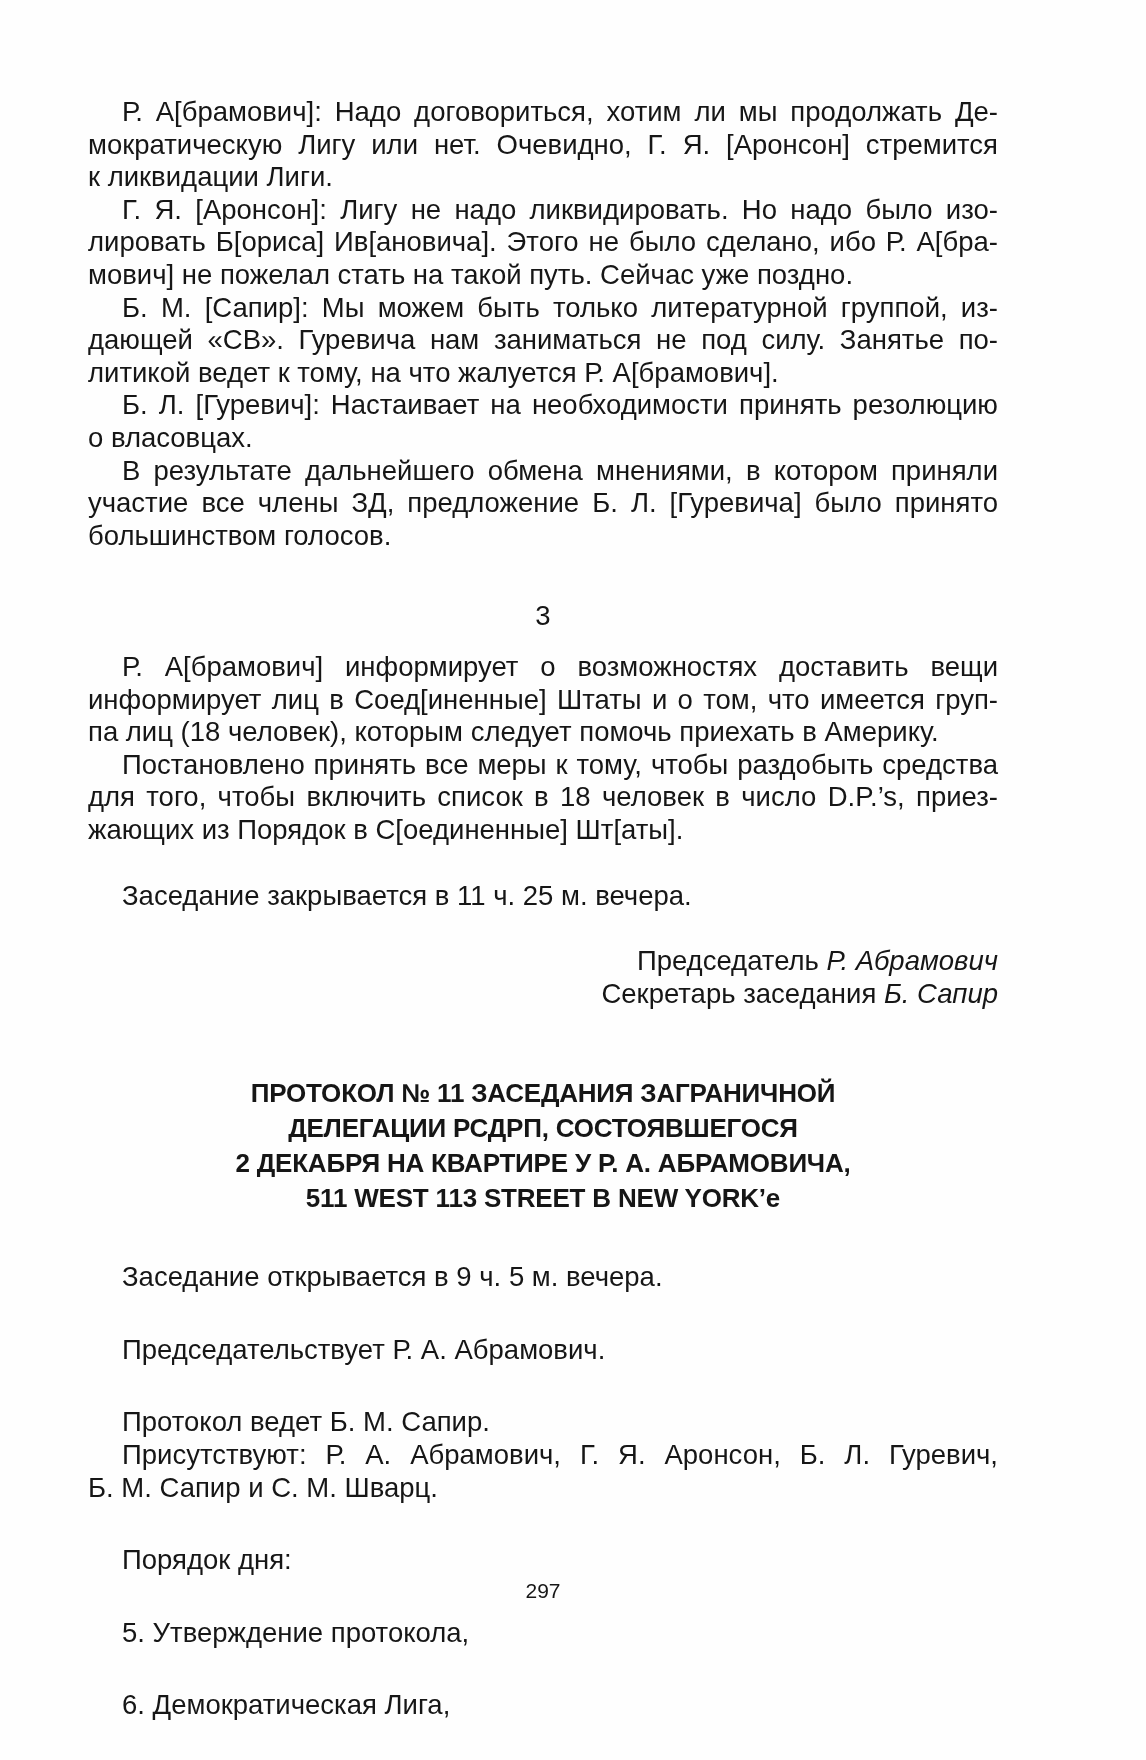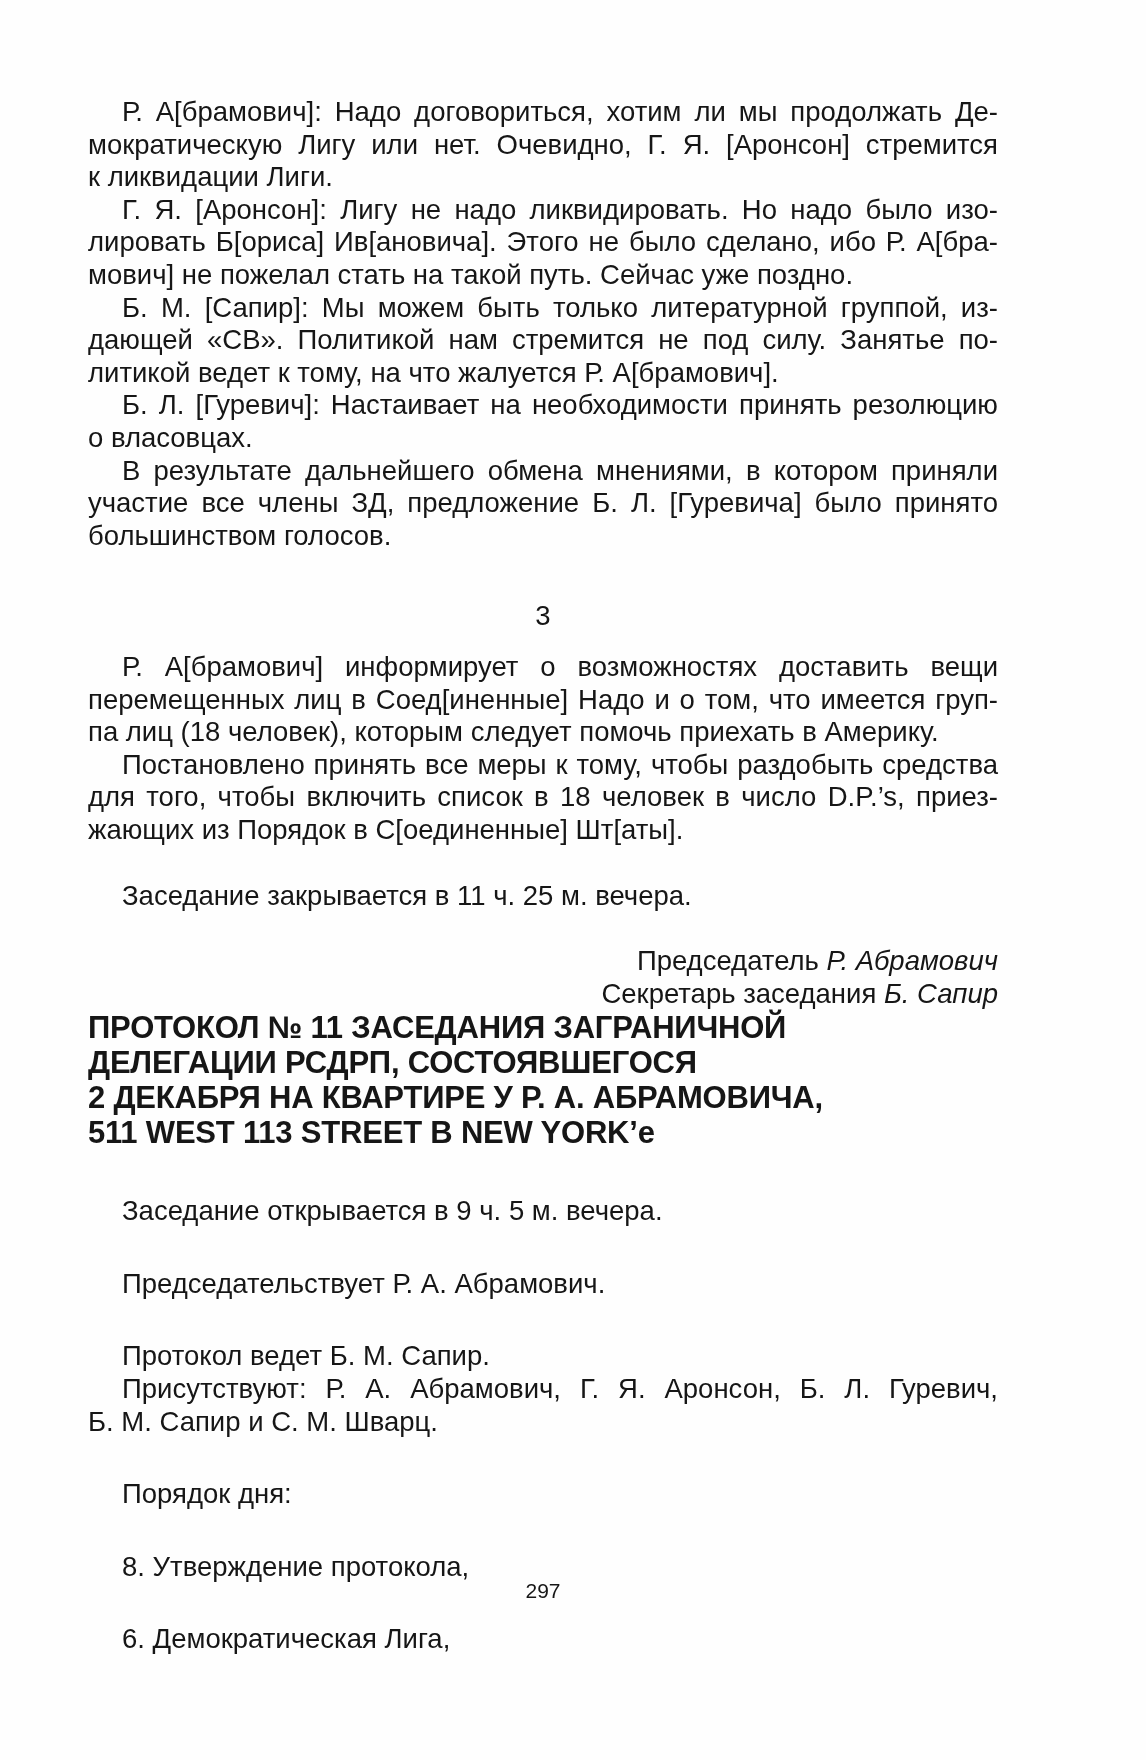--- a/index.html
+++ b/index.html
@@ -28,23 +28,24 @@
   
   .fl{text-indent:34px;}
   .num3{
     text-align:center;
     margin:48px 0 18px 0;
   }
   .closing{margin-top:34px;text-indent:34px;}
   .sigs{margin-top:32px;text-align:right;}
   .sig-name{font-style:italic;}
   .heading{
-    text-align:left;
+    margin-top:66px;
+    text-align:center;
     font-weight:bold;
-    font-size:31px;
+    font-size:26px;
     line-height:35px;
     letter-spacing:-0.2px;
   }
   .meeting{margin-top:45px;}
   .meeting .single{text-indent:34px;margin-top:40px;}
   .page-num{
     position:absolute;
     left:88px;top:1579px;
     width:910px;
     text-align:center;
@@ -62,38 +63,38 @@
       <div class="line j">мократическую Лигу или нет. Очевидно, Г. Я. [Аронсон] стремится</div>
       <div class="line l">к ликвидации Лиги.</div>
     </div>
     <div class="para">
       <div class="line j fl">Г. Я. [Аронсон]: Лигу не надо ликвидировать. Но надо было изо-</div>
       <div class="line j">лировать Б[ориса] Ив[ановича]. Этого не было сделано, ибо Р. А[бра-</div>
       <div class="line l">мович] не пожелал стать на такой путь. Сейчас уже поздно.</div>
     </div>
     <div class="para">
       <div class="line j fl">Б. М. [Сапир]: Мы можем быть только литературной группой, из-</div>
-      <div class="line j">дающей «СВ». Политикой нам стремится не под силу. Занятье по-</div>
+      <div class="line j">дающей «СВ». Гуревича нам заниматься не под силу. Занятье по-</div>
       <div class="line l">литикой ведет к тому, на что жалуется Р. А[брамович].</div>
     </div>
     <div class="para">
       <div class="line j fl">Б. Л. [Гуревич]: Настаивает на необходимости принять резолюцию</div>
       <div class="line l">о власовцах.</div>
     </div>
     <div class="para">
       <div class="line j fl">В результате дальнейшего обмена мнениями, в котором приняли</div>
       <div class="line j">участие все члены ЗД, предложение Б. Л. [Гуревича] было принято</div>
       <div class="line l">большинством голосов.</div>
     </div>
 
     <div class="num3">3</div>
 
     <div class="para">
       <div class="line j fl">Р. А[брамович] информирует о возможностях доставить вещи</div>
-      <div class="line j">перемещенных лиц в Соед[иненные] Надо и о том, что имеется груп-</div>
+      <div class="line j">информирует лиц в Соед[иненные] Штаты и о том, что имеется груп-</div>
       <div class="line l">па лиц (18 человек), которым следует помочь приехать в Америку.</div>
     </div>
     <div class="para">
       <div class="line j fl">Постановлено принять все меры к тому, чтобы раздобыть средства</div>
       <div class="line j">для того, чтобы включить список в 18 человек в число D.P.’s, приез-</div>
       <div class="line l">жающих из Порядок в С[оединенные] Шт[аты].</div>
     </div>
 
     <div class="closing">Заседание закрывается в 11 ч. 25 м. вечера.</div>
 
@@ -118,21 +119,21 @@
     <div class="meeting">
       <div class="line l single">Заседание открывается в 9 ч. 5 м. вечера.</div>
       <div class="line l single">Председательствует Р. А. Абрамович.</div>
       <div class="line l single">Протокол ведет Б. М. Сапир.</div>
       <div class="para">
         <div class="line j fl">Присутствуют: Р. А. Абрамович, Г. Я. Аронсон, Б. Л. Гуревич,</div>
         <div class="line l">Б. М. Сапир и С. М. Шварц.</div>
       </div>
       <div class="line l single">Порядок дня:</div>
       <div class="agenda">
-        <div class="line l single">8. Утверждение протокола,</div>
+        <div class="line l single">5. Утверждение протокола,</div>
         <div class="line l single">6. Демократическая Лига,</div>
       </div>
     </div>
 
   </div>
 
   <div class="page-num">297</div>
 </div>
 
 </body></html>

